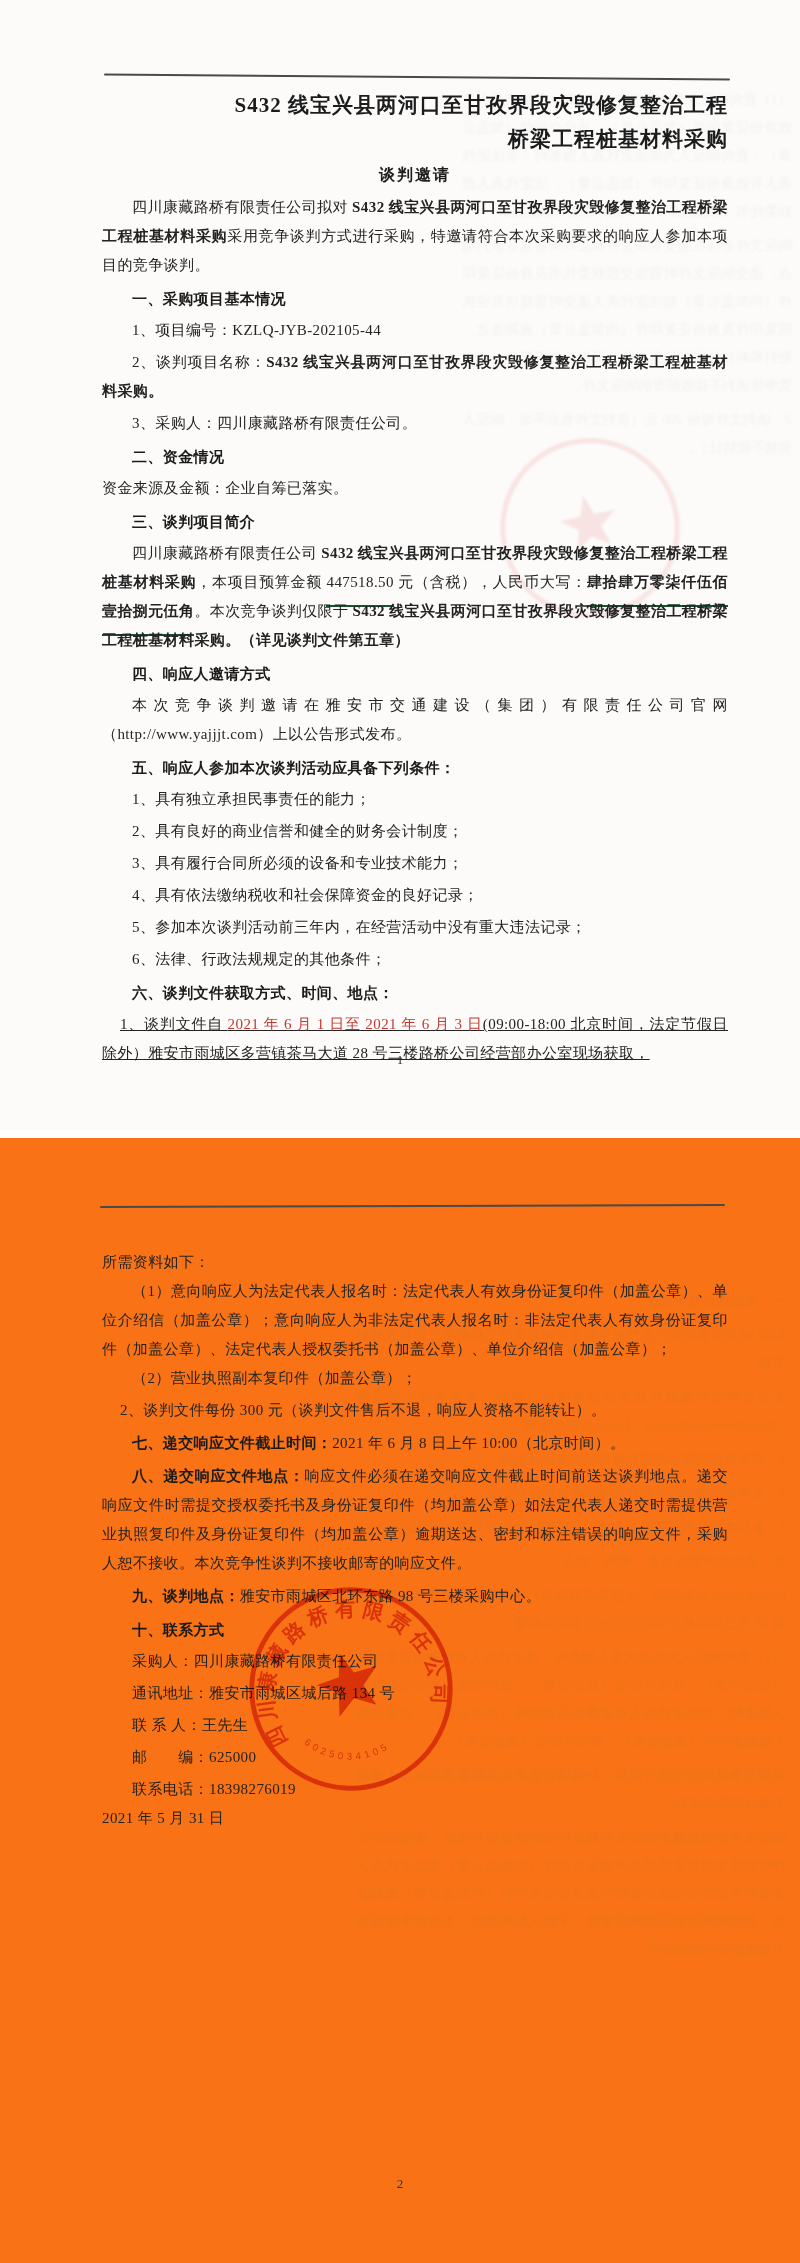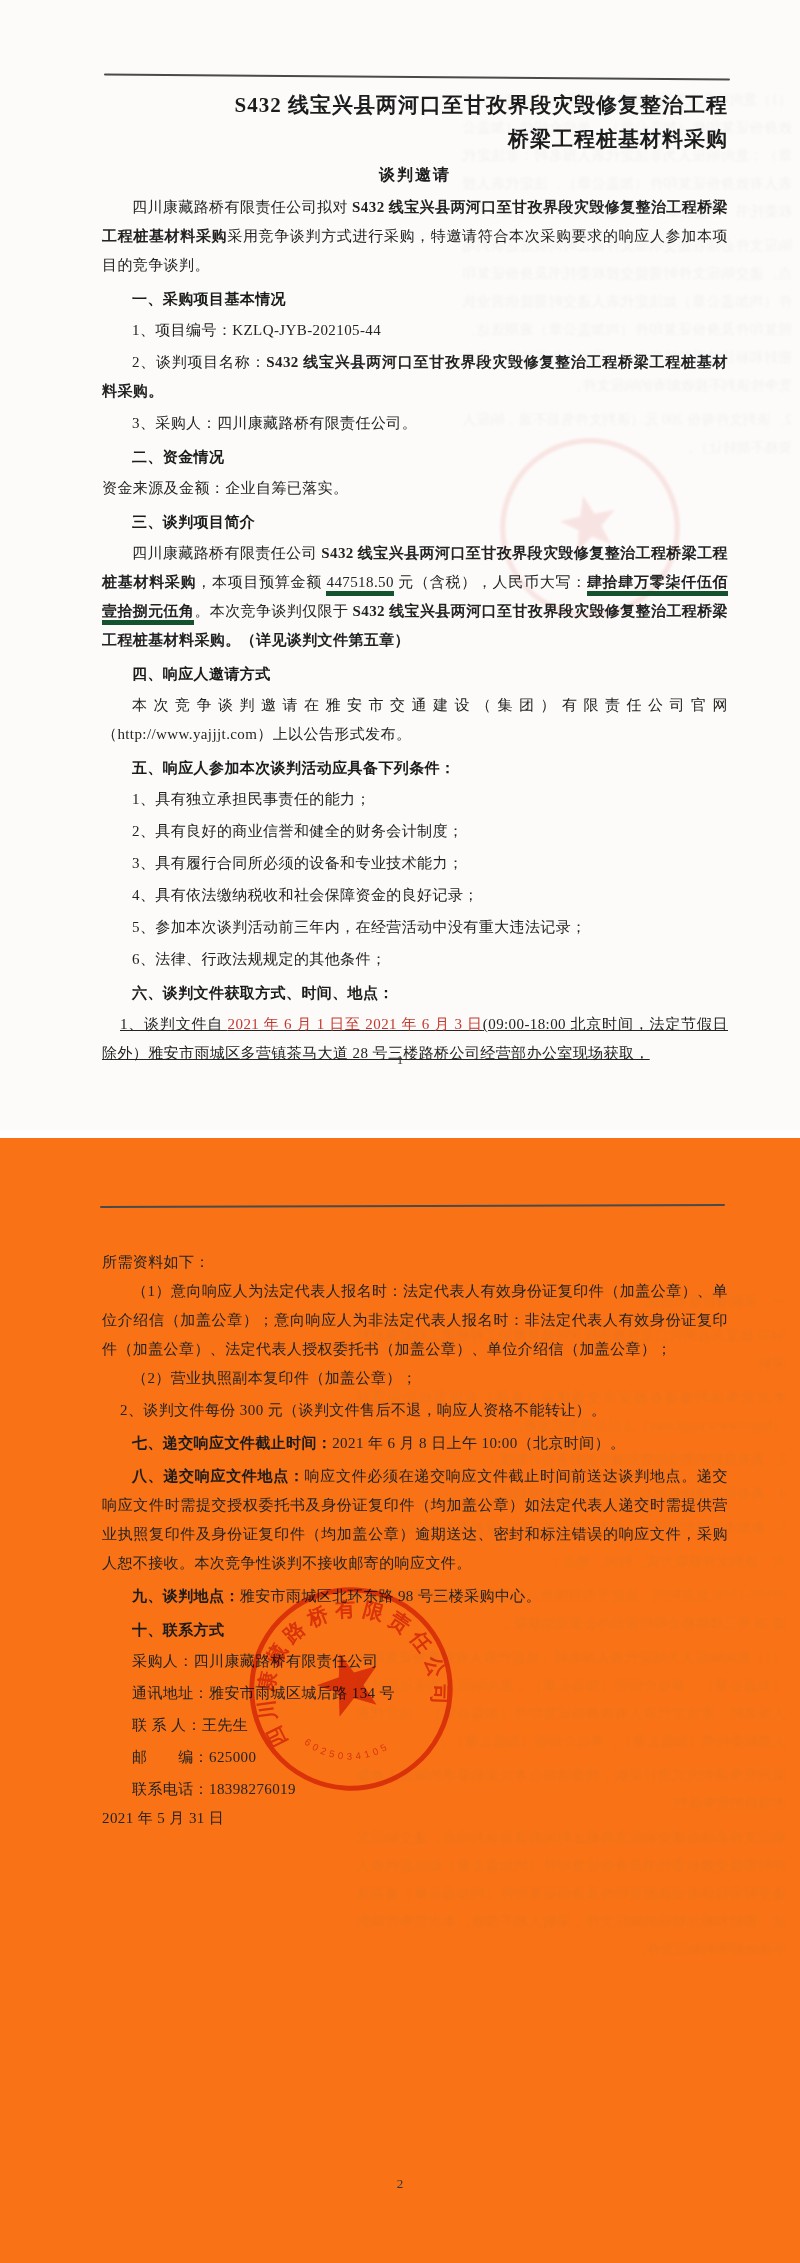--- a/index.html
+++ b/index.html
@@ -26,21 +26,21 @@
   .doc-subtitle { text-align:center; font-size:16px; font-weight:bold; margin-top:9px;
     font-family:Liberation Sans, sans-serif; letter-spacing:2px; color:#1e1e1e; }
 
   .body-text { margin-top:7px; }
   p.para { font-size:15px; line-height:29px; letter-spacing:0.4px; text-align:justify; margin:0; }
   p.indent { text-indent:2em; }
   p.sp { margin-top:3px; }
   .hd { font-family:"Liberation Sans","DejaVu Sans",sans-serif; font-weight:bold; color:#1b1b1b; }
   p.heading { margin-top:4px; }
   .b  { font-weight:bold; }
-  .u  { border-bottom:5px solid #14532d; padding-bottom:1px; }
+  .u  { border-bottom:2px solid #14532d; padding-bottom:15px; }
   .red { color:#c23a2f; }
 
   .pageno { position:absolute; left:0; width:100%; text-align:center; font-size:13px; color:#333; }
   .pageno-1 { top:1052px; }
   .pageno-2 { top:1038px; }
 
   .date-line { text-align:right; padding-right:68px; margin-top:29px; }
 
   
   .stamp { position:absolute; left:244px; top:444px; width:214px; height:214px;

